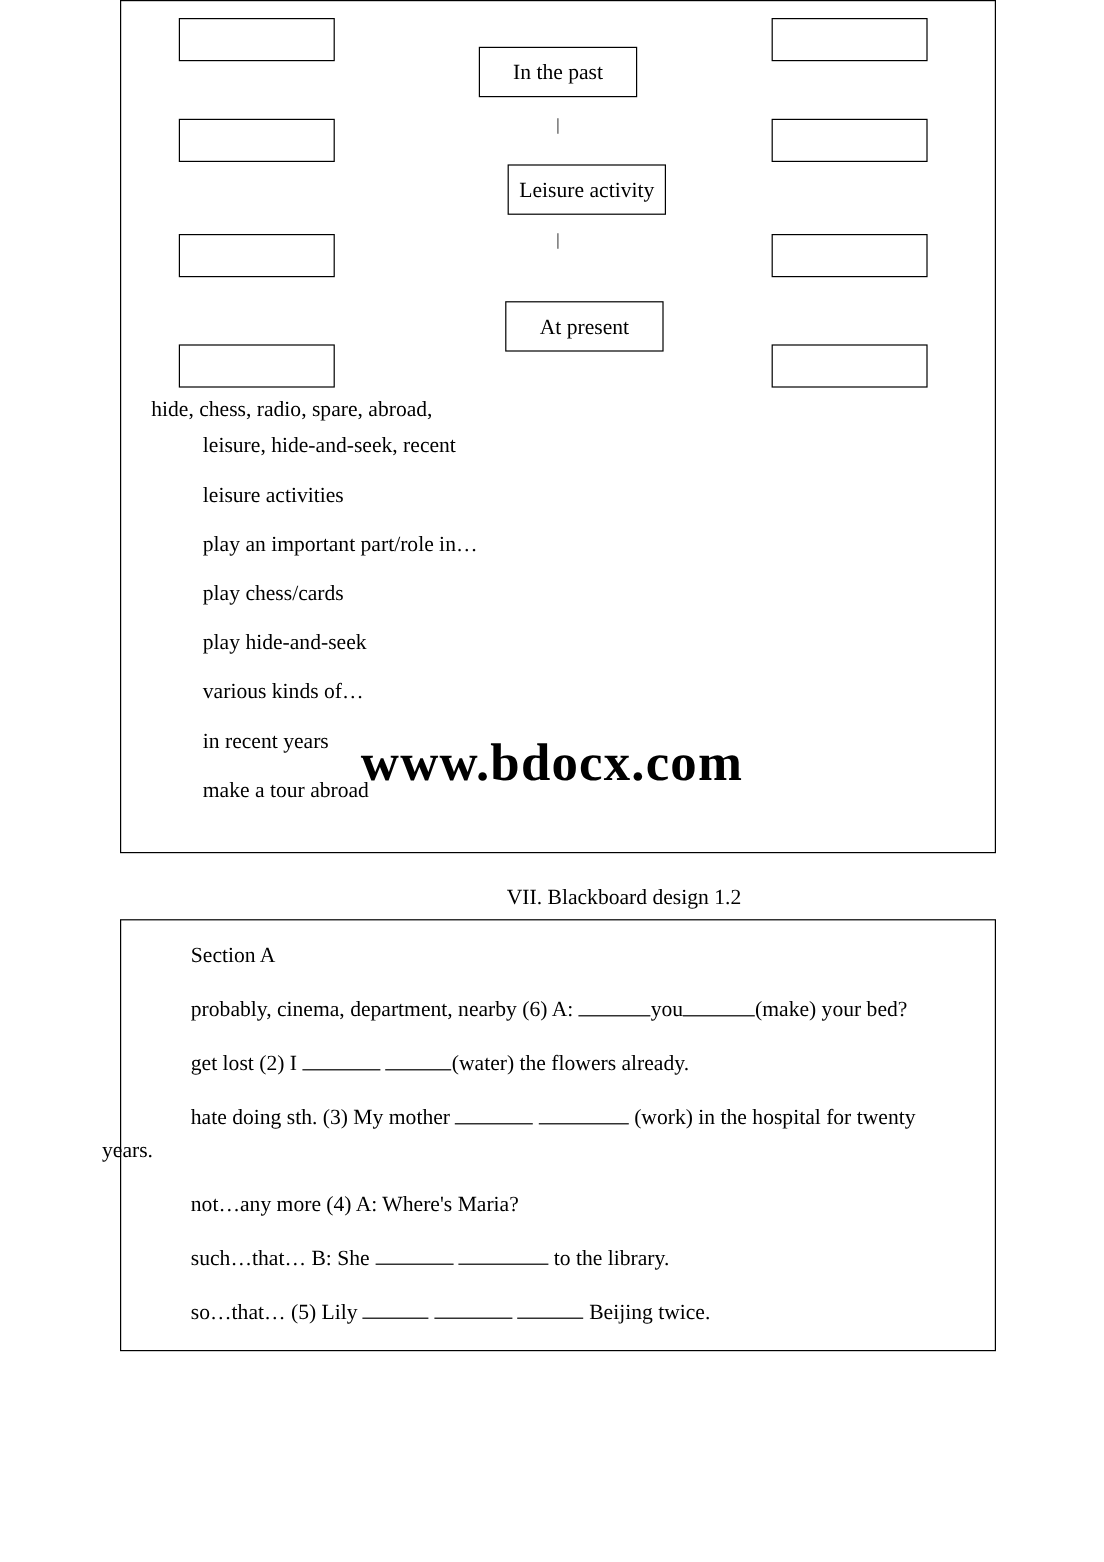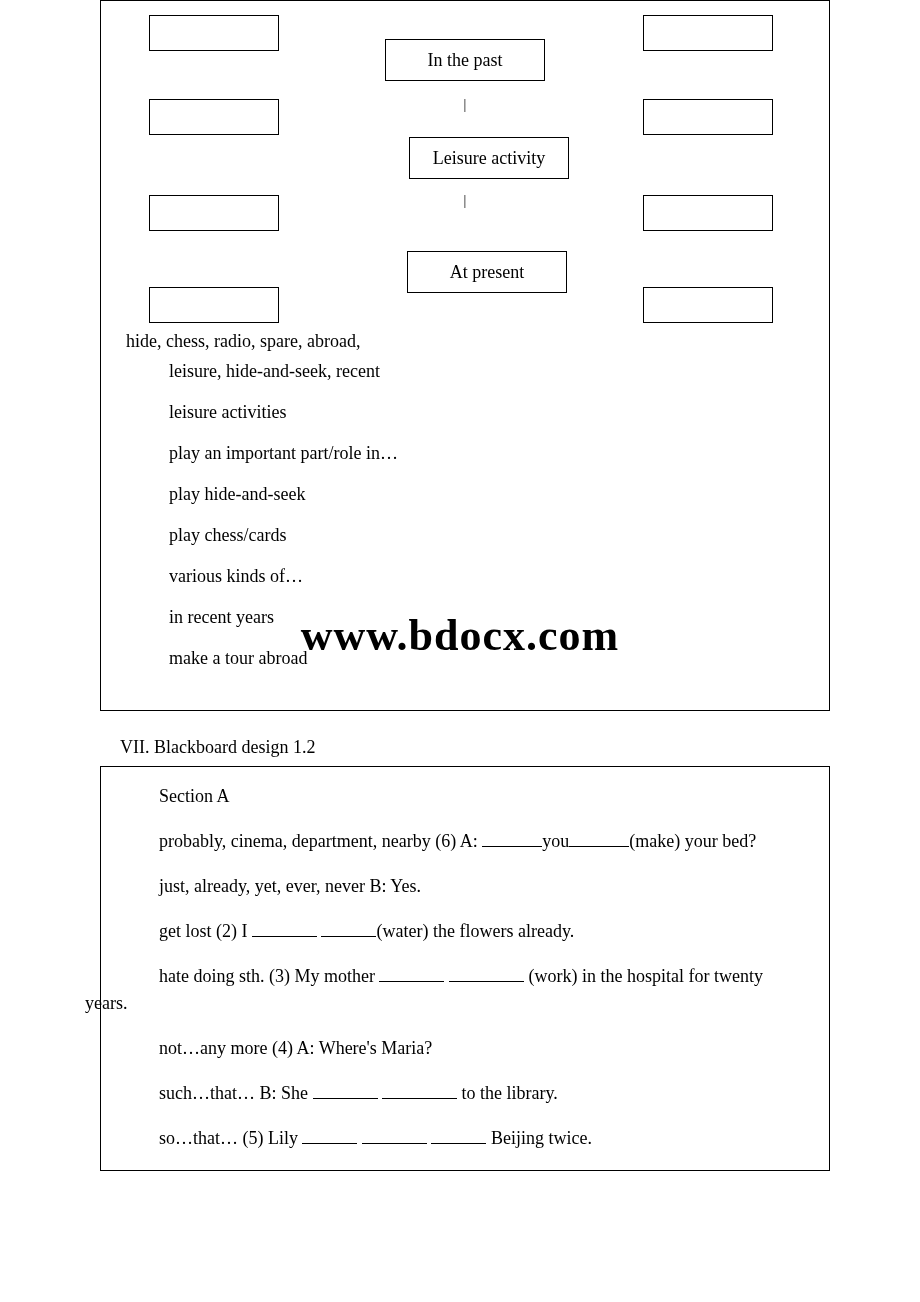--- a/index.html
+++ b/index.html
@@ -40,33 +40,34 @@
       position: absolute;
       border: 1px solid #000;
       background: #fff;
       display: flex;
       align-items: center;
       justify-content: center;
       font-size: 18px;
     }
     .empty-left  { width: 130px; height: 36px; }
     .empty-right { width: 130px; height: 36px; }
-    .center-box  { width: 160px; height: 42px; }
+    .center-box  { width: 132px; height: 42px; }
     .vline-text {
       position: absolute;
       left: 50%;
       transform: translateX(-50%);
       font-size: 14px;
     }
     .list-block { padding-left: 20px; }
     .first-line { padding-left: 5px; margin-bottom: 6px; }
     .list-line { padding-left: 48px; margin-bottom: 14px; line-height: 1.5; }
     .section-title {
       margin: 26px 0 8px 120px;
       font-size: 18px;
+      text-align: center;
     }
     .bordered-box2 {
       border: 1px solid #000;
       margin: 0 90px 0 100px;
       padding: 16px 10px 18px 10px;
     }
     .years-line { margin-left: -74px; padding-left: 0; }
     .para { margin-bottom: 18px; line-height: 1.5; padding-left: 48px; }
     .para-first { padding-left: 48px; }
     .blank { display: inline-block; border-bottom: 1px solid #000; height: 1em; vertical-align: baseline; }
@@ -103,38 +104,37 @@
 
       <div class="d-box empty-left" style="top:276px; left:48px;"></div>
       <div class="d-box empty-right" style="top:276px; right:56px;"></div>
     </div>
 
     <div class="list-block">
       <div class="first-line">hide, chess, radio, spare, abroad,</div>
       <div class="list-line">leisure, hide-and-seek, recent</div>
       <div class="list-line">leisure activities</div>
       <div class="list-line">play an important part/role in…</div>
+      <div class="list-line">play chess/cards</div>
       <div class="list-line">play hide-and-seek</div>
-      <div class="list-line">play chess/cards</div>
       <div class="list-line">various kinds of…</div>
       <div class="list-line">in recent years</div>
       <div class="list-line">make a tour abroad</div>
     </div>
   </div>
 
   <div class="section-title">VII. Blackboard design 1.2</div>
 
   <div class="bordered-box2">
     <div class="para">Section A</div>
 
     <div class="para">
       <span>probably, cinema, department, nearby (6) A: </span><span class="blank b60"></span><span>you</span><span class="blank b60"></span><span>(make) your bed?</span>
     </div>
 
-    <div class="para">just, already, yet, ever, never  B: Yes.</div>
 
     <div class="para">
       <span>get lost (2) I </span><span class="blank b65"></span> <span class="blank b55"></span><span>(water) the flowers already.</span>
     </div>
 
     <div class="para" style="margin-bottom:0;">
       <span>hate doing sth. (3) My mother </span><span class="blank b65"></span> <span class="blank b75"></span><span> (work) in the hospital for twenty</span>
     </div>
     <div class="para years-line">years.</div>
 

